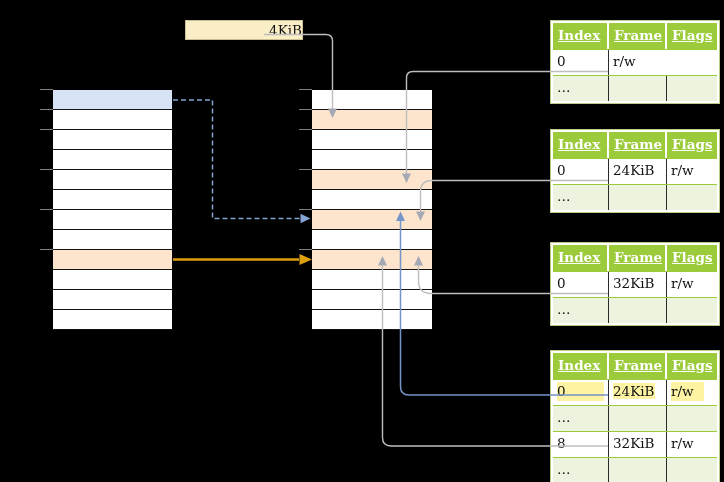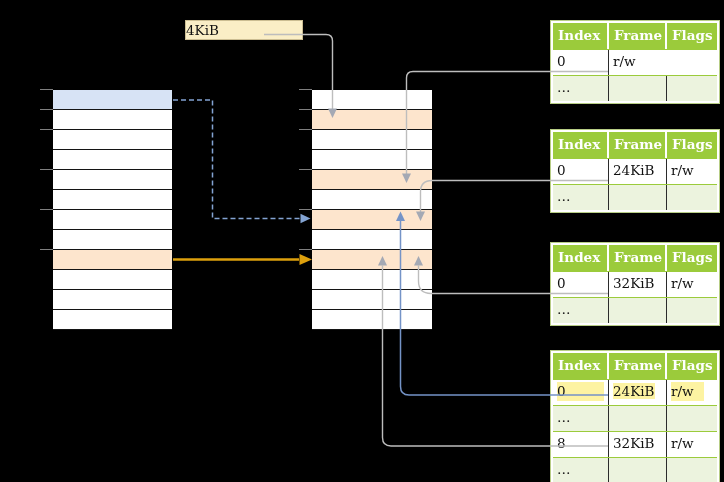--- a/index.html
+++ b/index.html
@@ -11,32 +11,32 @@
   .mem-col{position:absolute;}
   .mem-row{height:20px;box-sizing:border-box;border-bottom:1px solid #141414;}
   .mem-row.white{background:#ffffff;}
   .mem-row.blue{background:var(--memory-blue);}
   .mem-row.peach{background:var(--memory-peach);}
   .tick{position:absolute;width:13px;height:0;border-top:1.6px solid var(--tick-gray);}
   
   .label-box{
     position:absolute;left:185px;top:20px;width:118px;height:20px;
     background:var(--label-cream);border:1px solid #cbbd92;box-sizing:border-box;
-    display:flex;align-items:center;justify-content:flex-start;
+    display:flex;align-items:center;justify-content:flex-end;
     font-size:13.5px;color:#111;
   }
   
   .pt{
     position:absolute;left:550px;width:170px;box-sizing:border-box;
     background:#fff;border:1px solid var(--table-border-green);padding:2px;
   }
   .pt-head{display:grid;grid-template-columns:56px 58px 1fr;}
   .pt-hcell{
     background:var(--table-header-green);color:#fff;font-weight:bold;
-    font-size:13.5px;padding:3px 0 4px 5px;line-height:19px;
+    font-size:13.5px;padding:3px 0 4px 5px;line-height:19px;text-decoration:underline;
   }
   .pt-hcell:not(:last-child){border-right:2px solid #ffffff;}
   .pt-row{display:grid;grid-template-columns:56px 58px 1fr;border-top:1px solid var(--table-header-green);}
   .pt-row:first-of-type{border-top:none;}
   .pt-cell{
     font-size:13.5px;color:#111;padding:2px 0 3px 4px;height:20px;
     line-height:19px;box-sizing:content-box;background:#fff;white-space:nowrap;
   }
   .pt-cell:not(:last-child){border-right:1.5px solid #2b2b2b;}
   .pt-row.dots .pt-cell{background:var(--table-row-green);}

